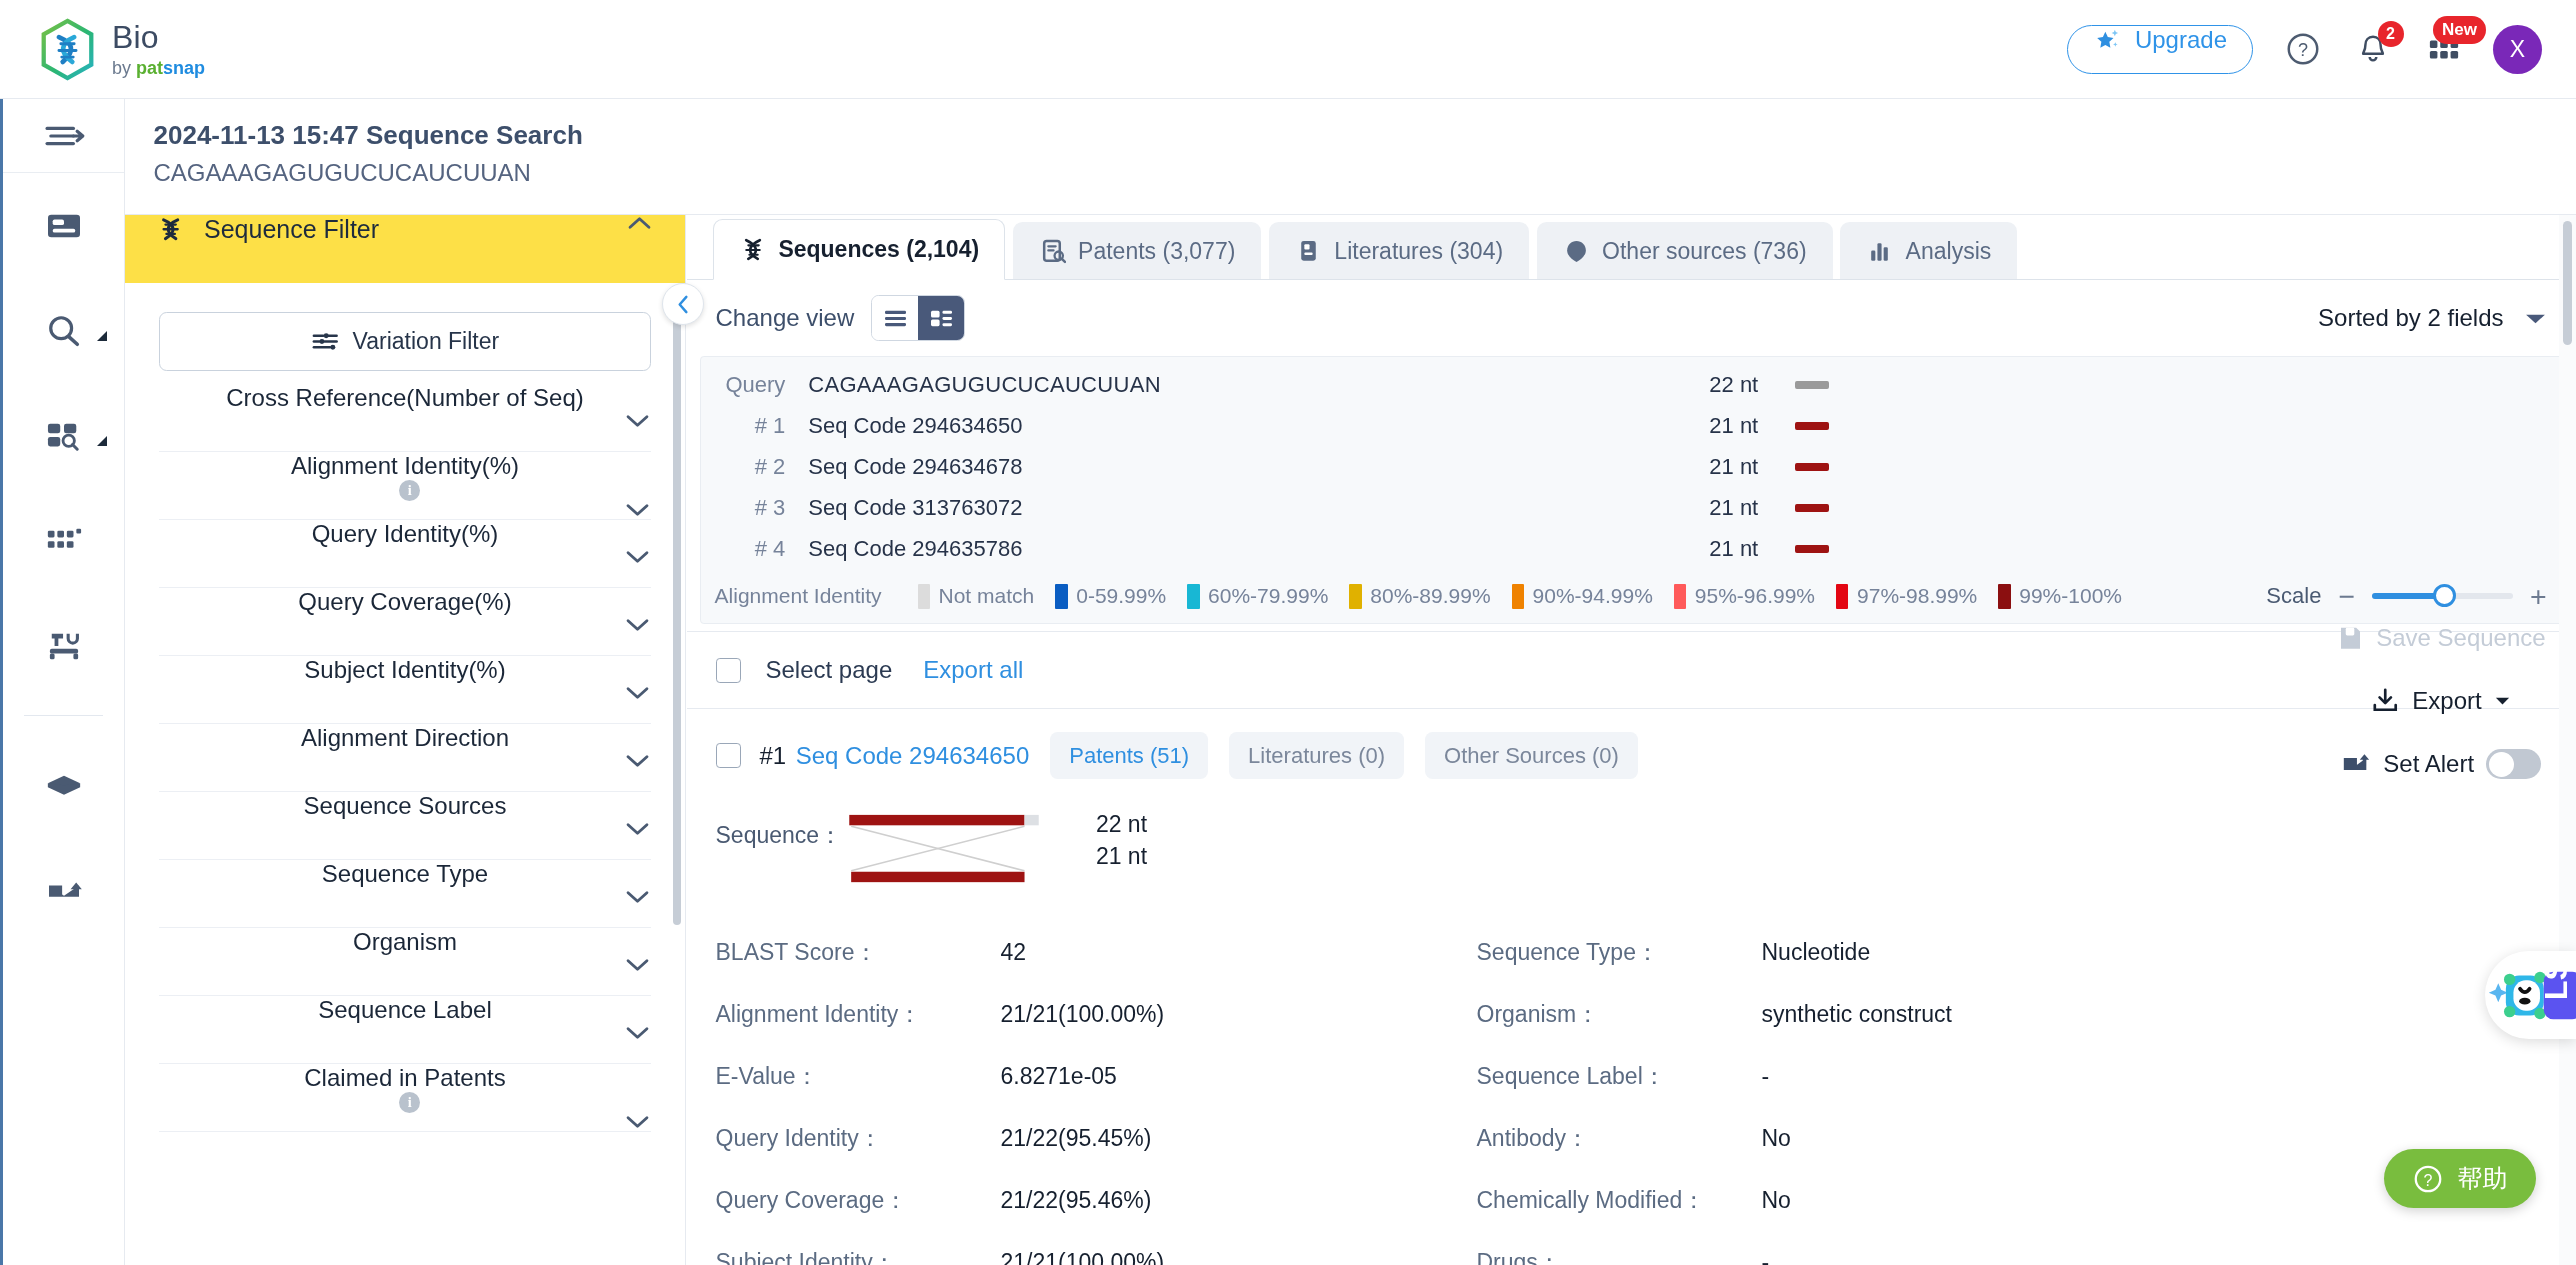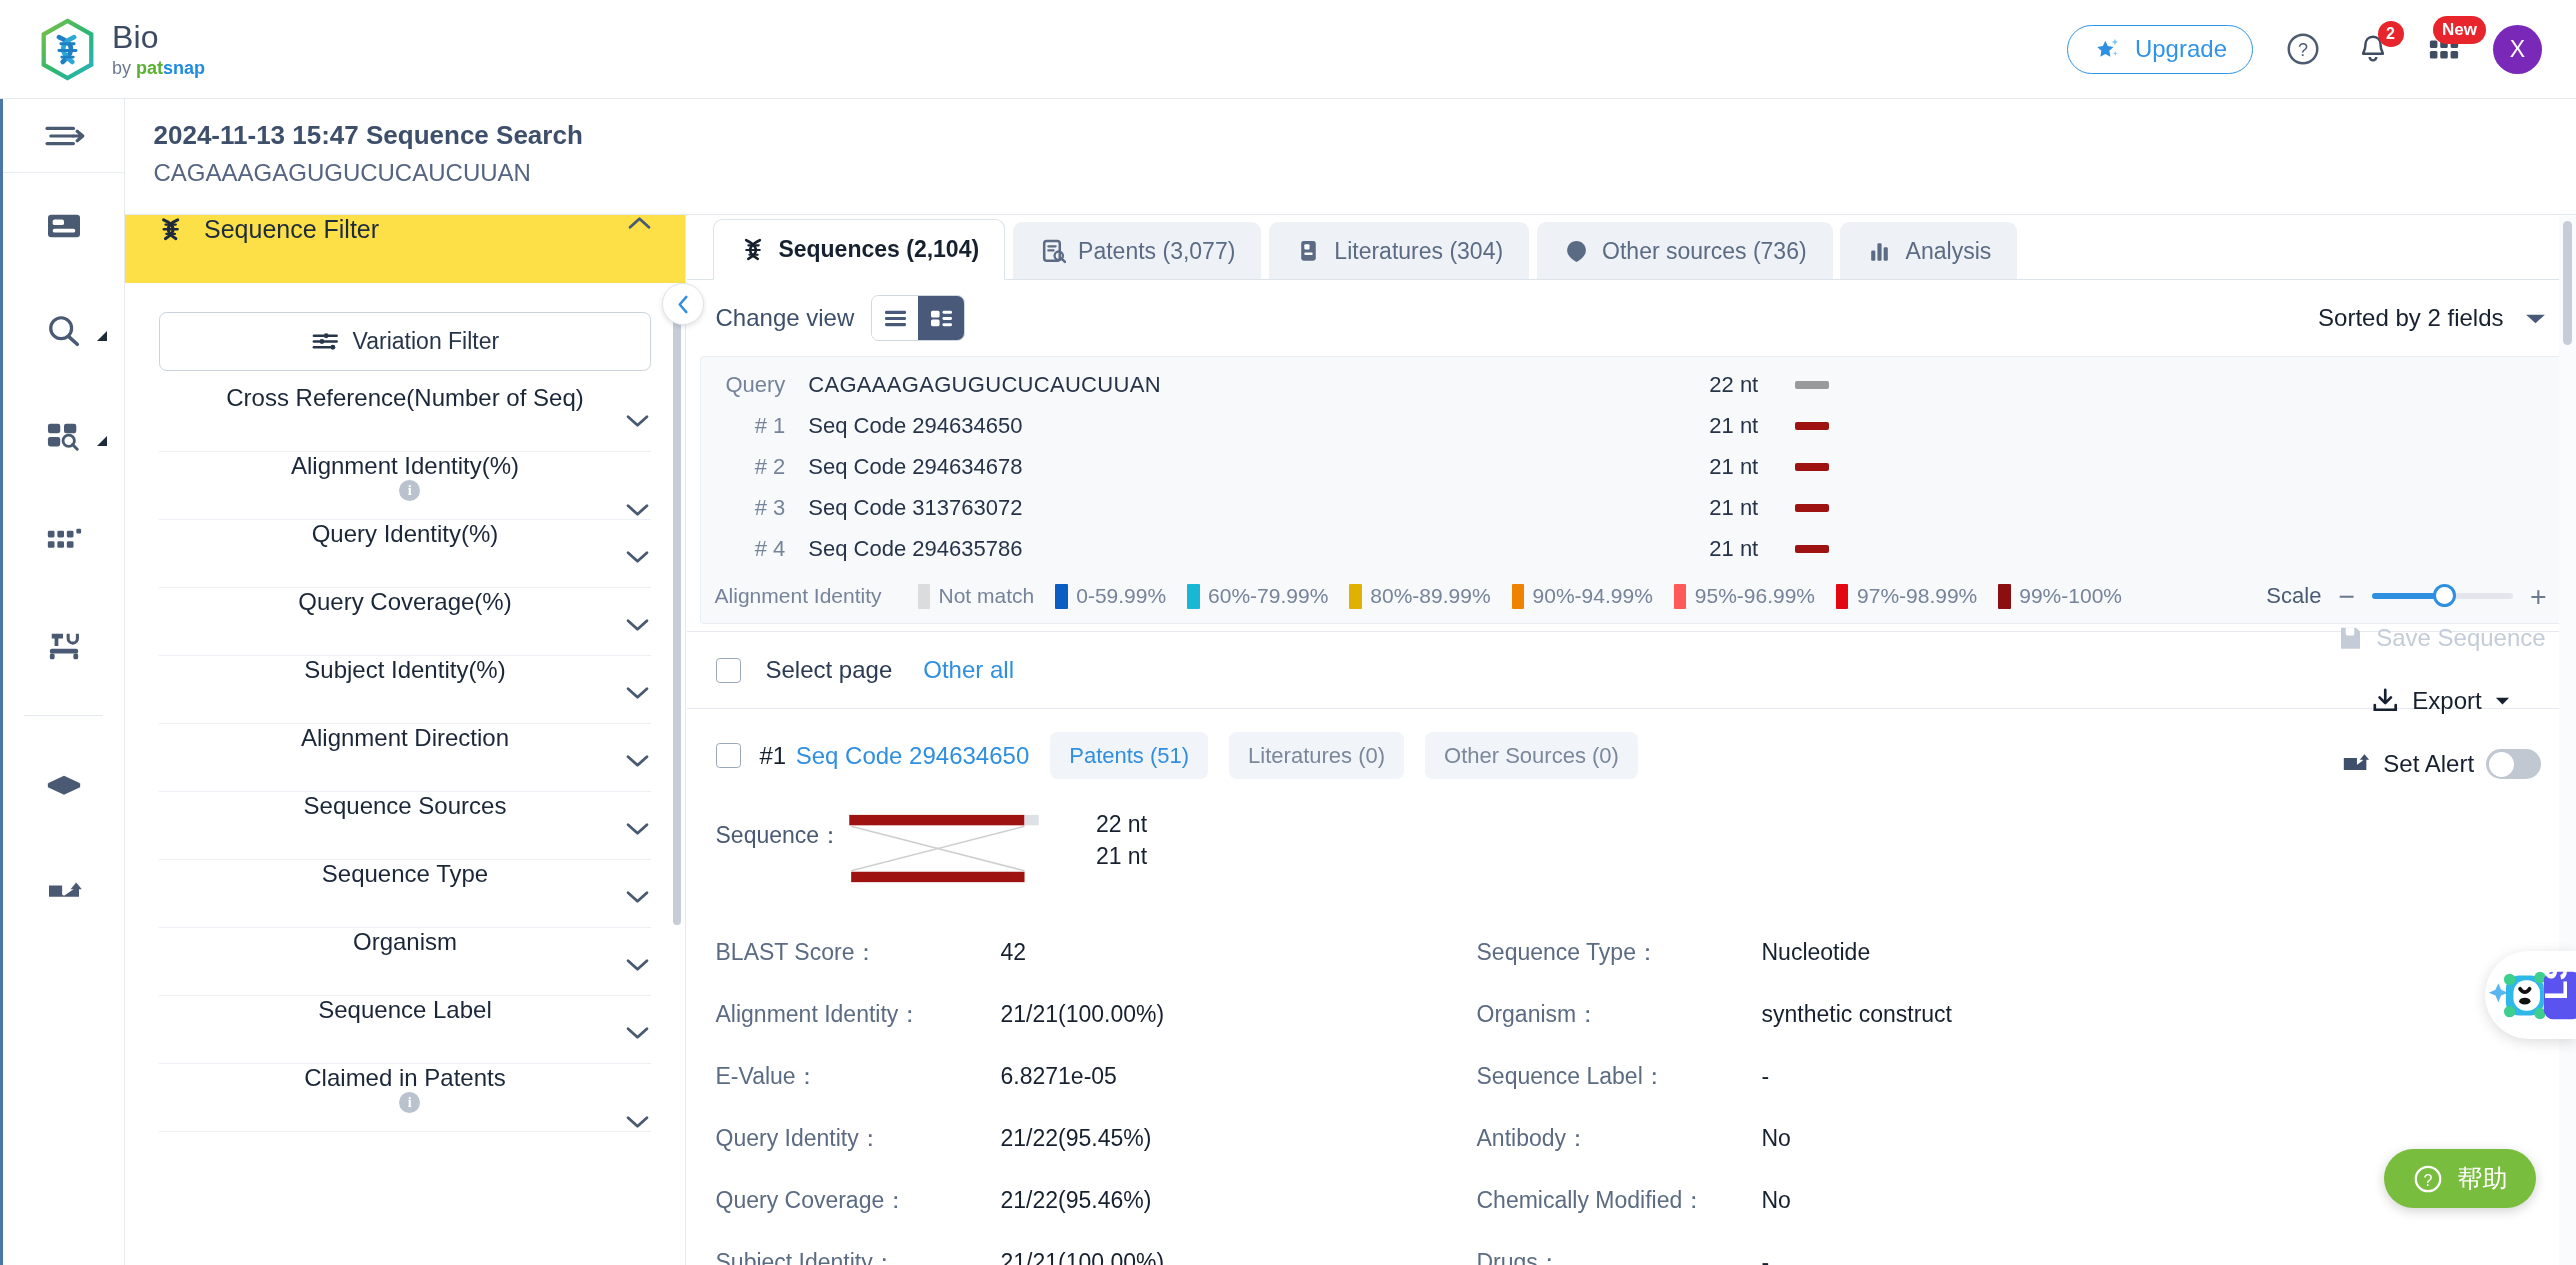--- a/index.html
+++ b/index.html
@@ -22,21 +22,21 @@
   .brand-logo { width: 59px; height: 63px; flex: none; }
   .brand-text { margin-left: 15px; line-height: 1; }
   .brand-name { font-size: 32px; color: #3c4b63; font-weight: 400; letter-spacing: 0.2px; }
   .brand-sub { font-size: 18px; margin-top: 5.7px; color: #5b6b82; }
   .brand-sub .pat { color: #5ab031; font-weight: 700; }
   .brand-sub .snap { color: #1f8ce0; font-weight: 700; }
   .brand-sub .by { color: #6b7a8f; }
 
   .top-right { margin-left: auto; margin-right: 34px; display: flex; align-items: center; gap: 28.5px; }
   .upgrade {
-    display: flex; align-items: center; gap: 13.3px;
+    display: flex; align-items: flex-start; gap: 13.3px;
     border: 1.9px solid #2f93e8; border-radius: 28.5px;
     height: 49px; padding: 0 25px; color: #2f93e8; font-size: 24px;
     background: #fff; cursor: pointer;
   }
   .icon-btn { position: relative; width: 42px; height: 42px; cursor: pointer; display:flex; align-items:center; justify-content:center;}
   .badge {
     position: absolute; top: -6.7px; right: -9.5px; background: #e8252c; color:#fff;
     border-radius: 19px; font-size: 16px; min-width: 26px; height: 26px;
     display: flex; align-items: center; justify-content: center; padding: 0 5.7px; font-weight: 700;
   }
@@ -653,21 +653,21 @@
             <div class="knob"></div>
           </div>
           <span class="plus">+</span>
         </div>
       </div>
     </div>
 
     <div class="toolbar">
       <div class="cbox"></div>
       <span class="tb-label">Select page</span>
-      <span class="tb-link">Other all</span>
+      <span class="tb-link">Export all</span>
       <div class="tb-actions">
         <div class="tb-btn">
           <svg width="28.5" height="28.5" viewBox="0 0 30 30">
             <rect x="2" y="3" width="26" height="24" rx="3" fill="#3d4f6b"></rect>
             <g fill="#fff">
                 <rect x="7" y="15" width="4" height="8" rx="1"></rect>
                 <rect x="13" y="10" width="4" height="13" rx="1"></rect>
                 <rect x="19" y="13" width="4" height="10" rx="1"></rect>
               </g>
           </svg>

